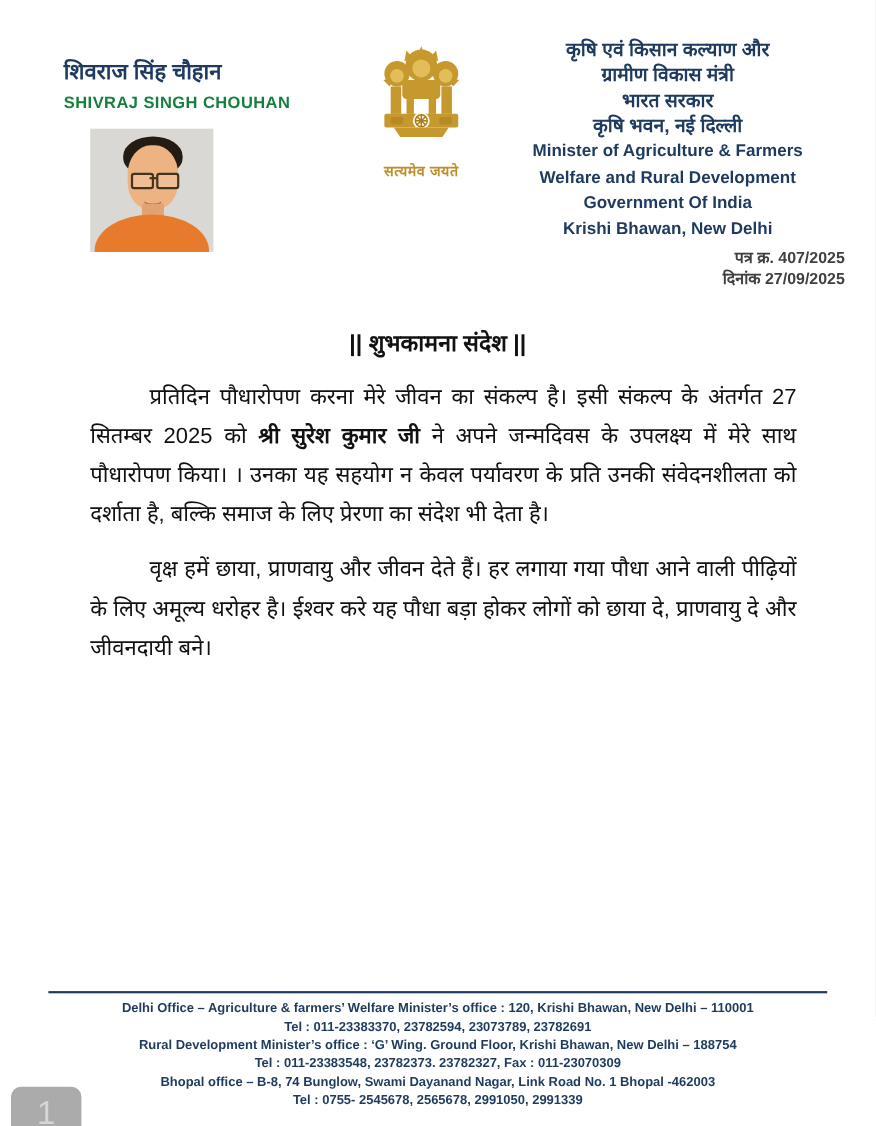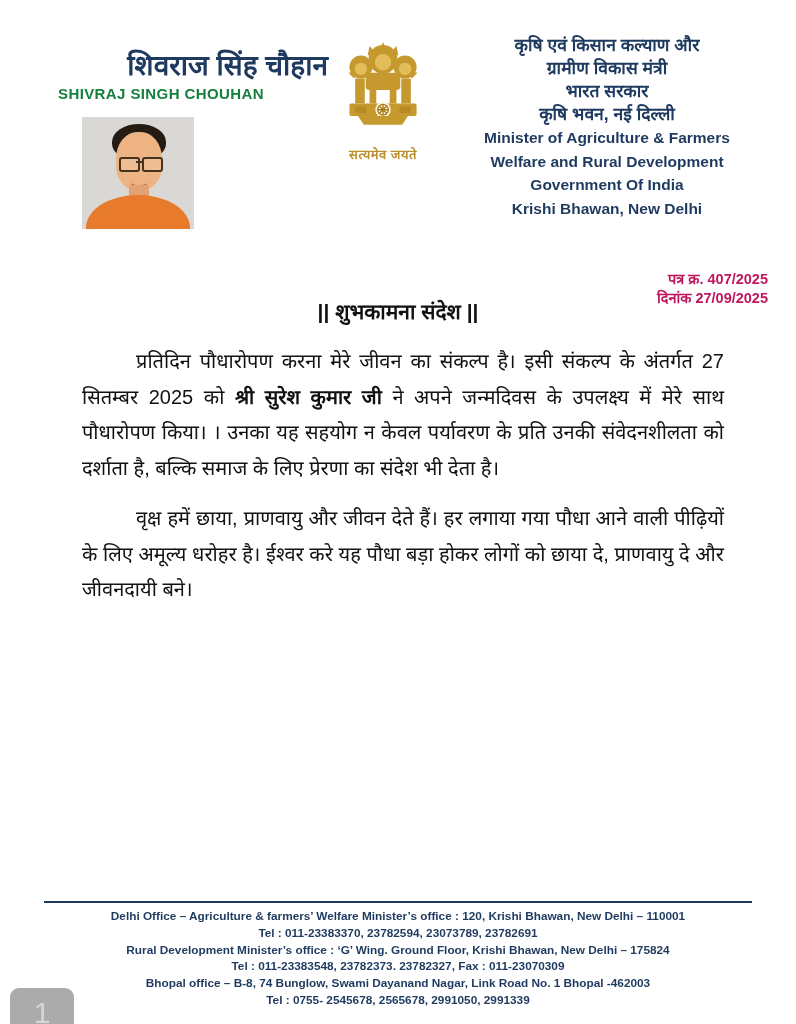--- a/index.html
+++ b/index.html
@@ -2,40 +2,40 @@
 <html><head>
 <meta charset="utf-8">
 <style>
   html,body{margin:0;padding:0;background:#e9e9e9;}
   .page{
     position:relative;width:796px;height:1024px;margin:0 auto;background:#ffffff;
     font-family:"Liberation Sans","DejaVu Sans",sans-serif;overflow:hidden;color:#111;
   }
   
   .hdr-left{position:absolute;left:58px;top:50px;width:270px;}
-  .name-hi{font-size:28px;font-weight:bold;color:#1e3a5f;line-height:32px;text-align:right;}
+  .name-hi{font-size:20px;font-weight:bold;color:#1e3a5f;line-height:32px;}
   .name-en{font-size:15px;font-weight:bold;color:#15803d;letter-spacing:.4px;margin-top:3px;}
   .photo{position:relative;margin:15px 0 0 24px;width:112px;height:112px;background:#d9d8d5;overflow:hidden;}
   .photo .hair{position:absolute;left:30px;top:7px;width:54px;height:36px;background:#241b12;border-radius:50% 50% 45% 45%;}
   .photo .face{position:absolute;left:34px;top:15px;width:46px;height:58px;background:#edb382;border-radius:46% 46% 42% 42%;}
   .photo .glass{position:absolute;top:40px;width:17px;height:11px;border:2px solid #43331f;border-radius:3px;background:rgba(255,255,255,.15);}
   .photo .gl{left:37px;} .photo .gr{left:60px;}
   .photo .bridge{position:absolute;left:54px;top:44px;width:7px;height:2px;background:#43331f;}
   .photo .smile{position:absolute;left:49px;top:62px;width:16px;height:6px;border-bottom:2px solid #8c5b3a;border-radius:50%;}
   .photo .neck{position:absolute;left:47px;top:68px;width:20px;height:16px;background:#e2a272;}
   .photo .kurta{position:absolute;left:4px;top:78px;width:104px;height:40px;background:#e87a2c;border-radius:55% 55% 0 0/90% 90% 0 0;}
   
   .emblem{position:absolute;left:331px;top:40px;width:104px;text-align:center;}
   .emblem-caption{font-size:13px;font-weight:bold;color:#bd8f2c;margin-top:-3px;letter-spacing:.5px;}
   
   .hdr-right{position:absolute;left:446px;top:34px;width:322px;text-align:center;color:#1e3a5f;font-weight:bold;}
   .hdr-right .hi{font-size:17.5px;line-height:23px;}
   .hdr-right .en{font-size:15.5px;line-height:23.5px;}
   
-  .reference{position:absolute;right:28px;top:226px;text-align:right;font-weight:bold;font-size:14.5px;line-height:19px;color:#be185d;margin-top:44px;}
+  .reference{position:absolute;right:28px;top:226px;text-align:right;font-weight:bold;font-size:14.5px;line-height:19px;color:#404040;}
   
   .title{position:absolute;left:0;top:297px;width:100%;text-align:center;font-size:21px;font-weight:bold;color:#111;}
   .body-text{position:absolute;left:82px;top:344px;width:642px;font-size:20px;line-height:35.5px;text-align:justify;color:#111;}
   .body-text p{margin:0 0 15px 0;text-indent:54px;}
   .b{font-weight:bold;}
   .sign-block{position:absolute;left:428px;top:656px;width:244px;text-align:center;}
   .closing{font-size:18px;font-weight:bold;margin-bottom:10px;}
   .signature{height:50px;margin:2px 0 0 0;}
   .signatory{font-size:18px;font-weight:bold;margin-top:-3px;}
   
@@ -127,21 +127,21 @@
 
   <div class="body-text">
     <p><span>प्रतिदिन पौधारोपण करना मेरे जीवन का संकल्प है। इसी संकल्प के अंतर्गत 27 सितम्बर 2025 को </span><span class="b">श्री सुरेश कुमार जी</span><span> ने अपने जन्मदिवस के उपलक्ष्य में मेरे साथ पौधारोपण किया। । उनका यह सहयोग न केवल पर्यावरण के प्रति उनकी संवेदनशीलता को दर्शाता है, बल्कि समाज के लिए प्रेरणा का संदेश भी देता है।</span></p>
     <p>वृक्ष हमें छाया, प्राणवायु और जीवन देते हैं। हर लगाया गया पौधा आने वाली पीढ़ियों के लिए अमूल्य धरोहर है। ईश्वर करे यह पौधा बड़ा होकर लोगों को छाया दे, प्राणवायु दे और जीवनदायी बने।</p>
   </div>
 
 
   <div class="footer">
     <div>Delhi Office – Agriculture &amp; farmers’ Welfare Minister’s office : 120, Krishi Bhawan, New Delhi – 110001</div>
     <div>Tel : 011-23383370, 23782594, 23073789, 23782691</div>
-    <div>Rural Development Minister’s office : ‘G’ Wing. Ground Floor, Krishi Bhawan, New Delhi – 175824</div>
+    <div>Rural Development Minister’s office : ‘G’ Wing. Ground Floor, Krishi Bhawan, New Delhi – 188754</div>
     <div>Tel : 011-23383548, 23782373. 23782327, Fax : 011-23070309</div>
     <div>Bhopal office – B-8, 74 Bunglow, Swami Dayanand Nagar, Link Road No. 1 Bhopal -462003</div>
     <div>Tel : 0755- 2545678, 2565678, 2991050, 2991339</div>
   </div>
 
   <div class="page-badge">1</div>
 
 </div>
 
 </body></html>

